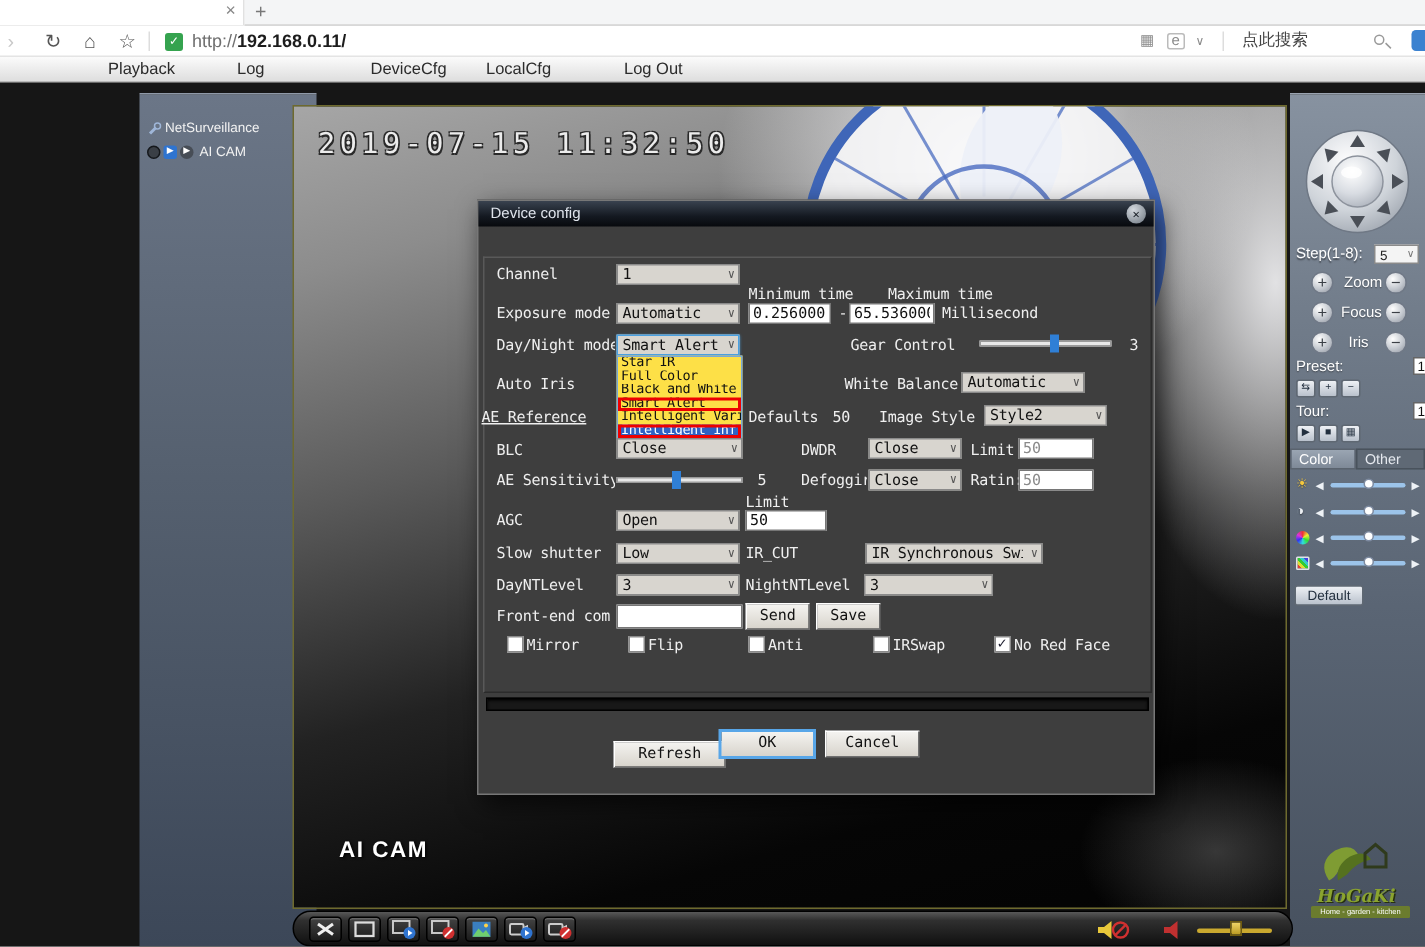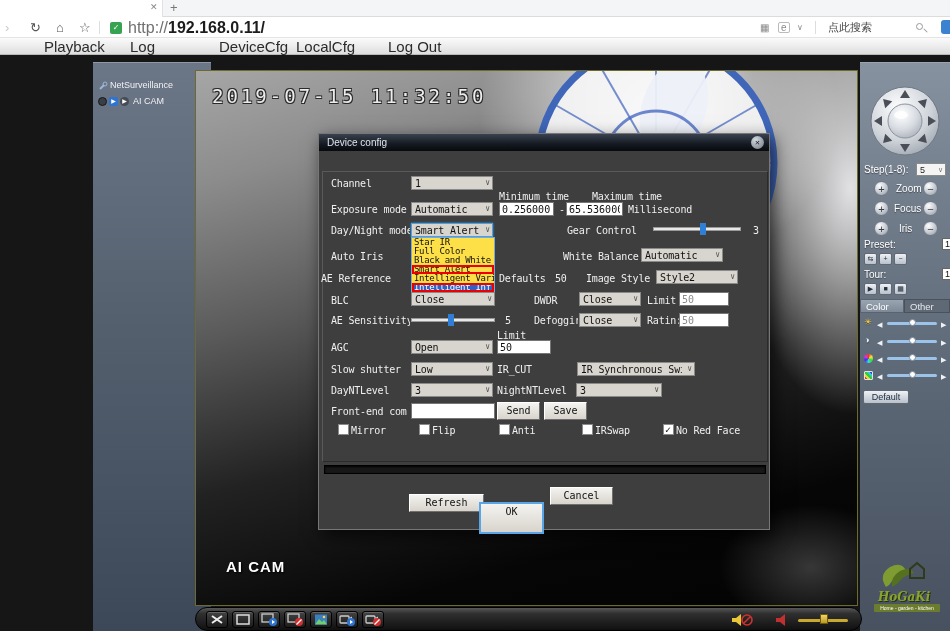--- a/index.html
+++ b/index.html
@@ -9,28 +9,28 @@
   
   .tabbar { position:absolute; left:0; top:0; width:950px; height:17px; background:#f4f5f6; border-bottom:1px solid #dcdcdc; }
   .tab { position:absolute; left:0; top:0; width:163px; height:17px; background:#fff; border-right:1px solid #e1e1e1; }
   .tab-title { position:absolute; left:8px; top:2px; font-size:10px; color:#333; white-space:nowrap;margin-top:44px; }
   .tab-close { position:absolute; left:150px; top:2px; font-size:9px; color:#888; cursor:pointer; }
   .newtab { position:absolute; left:170px; top:0px; font-size:13px; color:#777; }
   .toolbar { position:absolute; left:0; top:17px; width:950px; height:21px; background:#fff; border-bottom:1px solid #e4e4e4; }
   .ticon { position:absolute; top:0; height:21px; line-height:21px; color:#8a8a8a; font-size:13px; }
   .vsep { position:absolute; top:4px; width:1px; height:13px; background:#ddd; }
   .shield { position:absolute; left:110px; top:5px; width:12px; height:12px; background:#35a34f; border-radius:2px; color:#fff; font-size:8px; line-height:12px; text-align:center; }
-  .url { position:absolute; left:128px; top:0; height:21px; line-height:21px; font-size:16px; color:#6f6f6f; }
+  .url { position:absolute; left:128px; top:0; height:21px; line-height:21px; font-size:12px; color:#6f6f6f; }
   .url b { color:#1c1c1c; font-weight:bold; }
   .search-txt { position:absolute; left:828px; top:0; height:21px; line-height:21px; font-size:11px; color:#444; }
   .mag { position:absolute; left:916px; top:6px; width:7px; height:7px; border:1px solid #999; border-radius:50%; }
   .mag-h { position:absolute; left:923px; top:13px; width:5px; height:1px; background:#999; transform:rotate(45deg); }
   .blue-cut { position:absolute; left:941px; top:3px; width:14px; height:14px; background:#3b82d0; border-radius:3px; }
   .menubar { position:absolute; left:0; top:38px; width:950px; height:17px; background:linear-gradient(180deg,#fbfbfb,#dedede); border-bottom:1px solid #b9b9b9; }
-  .mitem { position:absolute; top:0; height:17px; line-height:17px; font-size:15px; color:#2b2b2b; cursor:pointer; }
+  .mitem { position:absolute; top:0; height:17px; line-height:17px; font-size:11px; color:#2b2b2b; cursor:pointer;margin-left:28px; }
 
   
   .sidebar { position:absolute; left:93px; top:62px; width:118px; height:569px; background:linear-gradient(180deg,#6b7687 0%,#55606f 45%,#3c4758 100%); border-top:1px solid #8f99a8; }
   .side-row { position:absolute; left:5px; height:12px; color:#f2f2f2; font-size:9px; line-height:12px; white-space:nowrap; }
   .dot-ic { display:inline-block; width:9px; height:9px; border-radius:50%; background:#3a3f46; border:1px solid #15181c; vertical-align:middle; margin-right:2px; }
   .play-blue { display:inline-block; width:9px; height:9px; border-radius:2px; background:#2f74d0; color:#fff; font-size:6px; line-height:9px; text-align:center; vertical-align:middle; margin-right:2px; }
   .play-gray { display:inline-block; width:9px; height:9px; border-radius:50%; background:#474d56; color:#fff; font-size:6px; line-height:9px; text-align:center; vertical-align:middle; margin-right:2px; }
 
   
   .video { position:absolute; left:195px; top:70px; width:663px; height:536px; border:1px solid #6e6a2e; overflow:hidden;
@@ -377,21 +377,21 @@
       <div class="opt sel annot">Intelligent Infr</div>
     </div>
 
     <span class="dl" style="left:12px;top:117px;">Auto Iris</span>
     <span class="dl" style="left:244px;top:117px;">White Balance</span>
     <div class="dd" style="left:322px;top:114px;width:82px;">
       <span class="t">Automatic</span>
         <span class="a">∨</span>
     </div>
 
-    <span class="dl" style="left:2px;top:139px;">AE Reference</span>
+    <span class="dl" style="left:2px;top:139px;text-decoration:underline;">AE Reference</span>
     <span class="dl" style="left:180px;top:139px;">Defaults</span>
     <span class="dl" style="left:236px;top:139px;">50</span>
     <span class="dl" style="left:267px;top:139px;">Image Style</span>
     <div class="dd" style="left:337px;top:136px;width:82px;">
       <span class="t">Style2</span>
         <span class="a">∨</span>
     </div>
 
     <span class="dl" style="left:12px;top:161px;">BLC</span>
     <div class="dd" style="left:92px;top:158px;width:84px;">
@@ -461,17 +461,17 @@
     <span class="cbx" style="left:180px;top:290px;"></span>
     <span class="dl" style="left:193px;top:291px;">Anti</span>
     <span class="cbx" style="left:263px;top:290px;"></span>
     <span class="dl" style="left:276px;top:291px;">IRSwap</span>
     <span class="cbx checked" style="left:344px;top:290px;"></span>
     <span class="dl" style="left:357px;top:291px;">No Red Face</span>
 
     <div class="inset"></div>
 
     <div class="btn3d" style="left:90px;top:360px;width:75px;height:18px;line-height:16px;">Refresh</div>
-    <div class="btn3d ok-focus" style="left:160px;top:368px;width:65px;height:32px;line-height:16px;">OK</div>
+    <div class="btn3d ok-focus" style="left:160px;top:352px;width:65px;height:20px;line-height:16px;">OK</div>
     <div class="btn3d" style="left:231px;top:353px;width:63px;height:18px;line-height:16px;">Cancel</div>
   </div>
 
 </div>
 
 </body></html>

